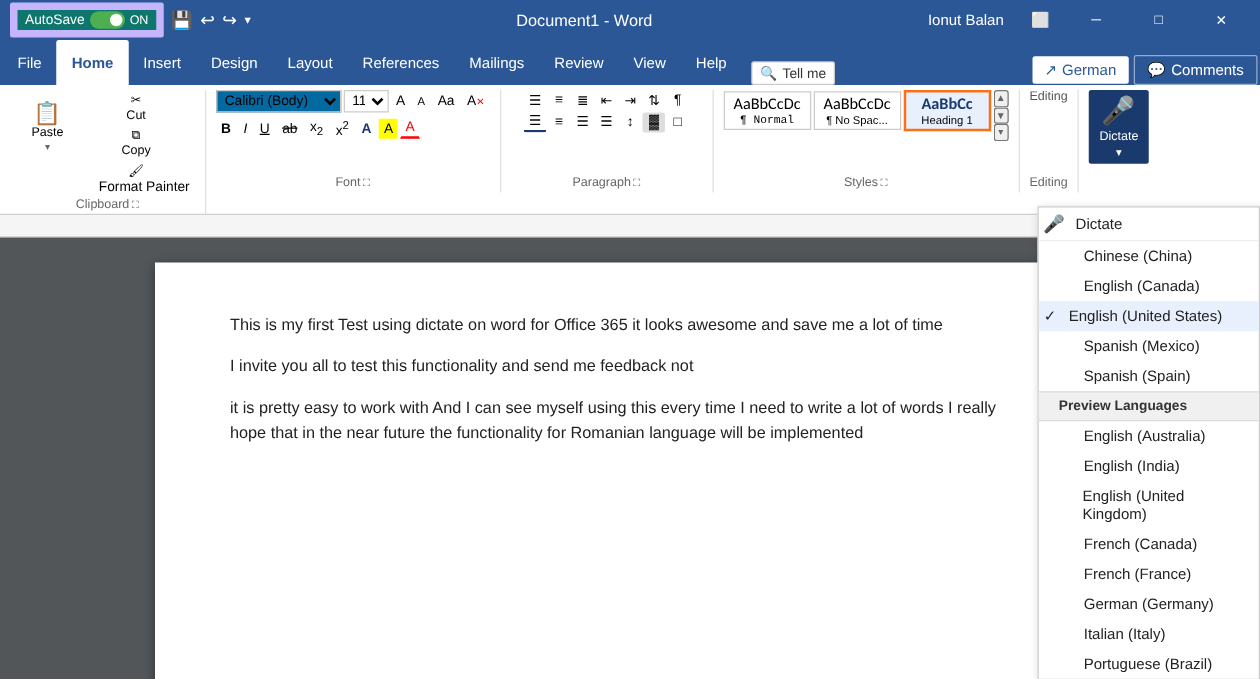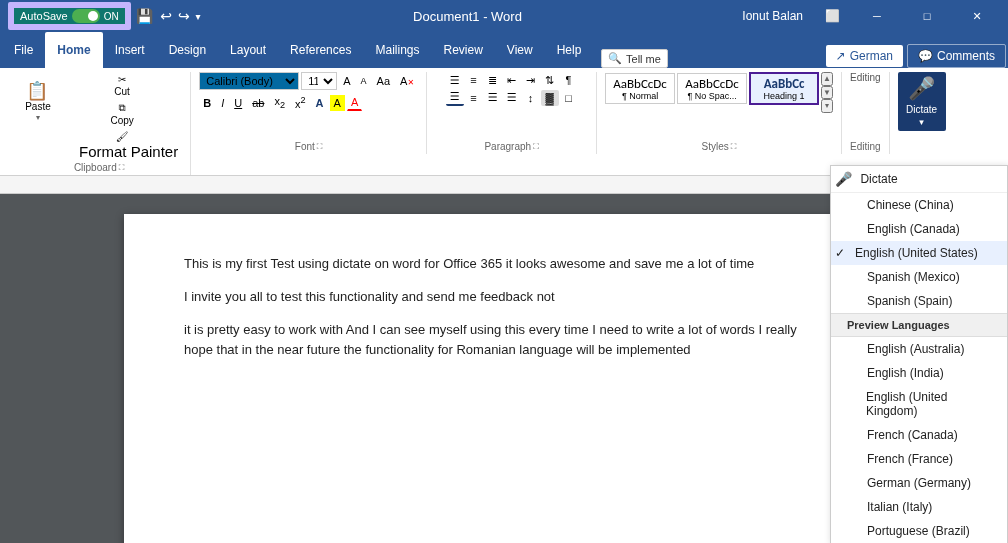--- a/index.html
+++ b/index.html
@@ -118,21 +118,21 @@
 
     
     .para-row { display: flex; align-items: center; gap: 1px; }
 
     
     .styles-row { display: flex; align-items: center; gap: 2px; }
     .style-item {
       border: 1px solid #ccc; padding: 2px 6px; cursor: pointer; font-size: 11px;
       min-width: 70px; text-align: center; background: white;
     }
-    .style-item.selected { border: 2px solid #4c1d95; background: #e8f0fe; }
+    .style-item.selected { border: 2px solid #f97316; background: #e8f0fe; }
 
     
     .editing-group {
       display: flex; flex-direction: column; align-items: center; gap: 2px;
     }
     .dictate-btn-large {
       display: flex; flex-direction: column; align-items: center; justify-content: center;
       padding: 4px 8px; cursor: pointer; border-radius: 2px; background: #1a3a6e;
       color: white; min-width: 48px; min-height: 58px; gap: 2px;
     }
@@ -303,21 +303,21 @@
         <div class="rb-btn">
           <span>✂</span>
           <span>Cut</span>
         </div>
         <div class="rb-btn">
           <span>⧉</span>
           <span>Copy</span>
         </div>
         <div class="rb-btn">
           <span>🖌</span>
-          <span style="font-size:15px;padding-left:13px;">Format Painter</span>
+          <span style="font-size:11px;padding-left:13px;">Format Painter</span>
         </div>
       </div>
     </div>
     <div class="ribbon-group-label">
       <span>Clipboard</span>
       <span class="expand-icon">⛶</span>
     </div>
   </div>
 
   <div class="ribbon-group" style="min-width:170px;">
@@ -377,21 +377,21 @@
       <span>Paragraph</span>
       <span class="expand-icon">⛶</span>
     </div>
   </div>
 
   <div class="ribbon-group" style="min-width:220px;">
     <div class="ribbon-group-content" style="align-items:flex-start;">
       <div class="styles-row">
         <div class="style-item">
           <div style="font-family:Calibri;font-size:13px;">AaBbCcDc</div>
-          <div style="font-size:9px;">¶ Normal</div>
+          <div style="font-size:9px;font-family:Liberation Mono, monospace;">¶ Normal</div>
         </div>
         <div class="style-item">
           <div style="font-family:Calibri;font-size:13px;">AaBbCcDc</div>
           <div style="font-size:9px;">¶ No Spac...</div>
         </div>
         <div class="style-item selected">
           <div style="font-family:Calibri;font-size:13px;font-weight:bold;color:#1a3a6e;">AaBbCc</div>
           <div style="font-size:9px;">Heading 1</div>
         </div>
       </div>

